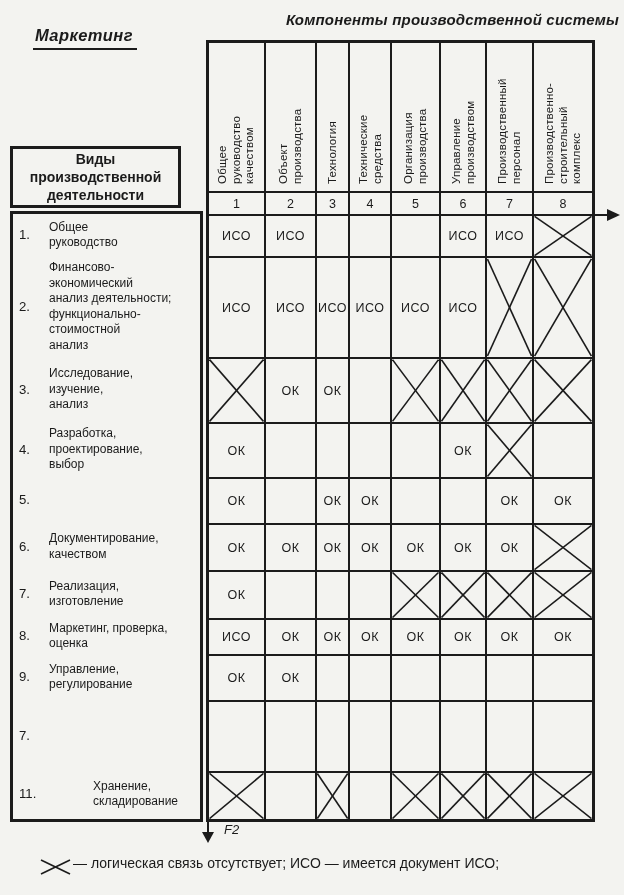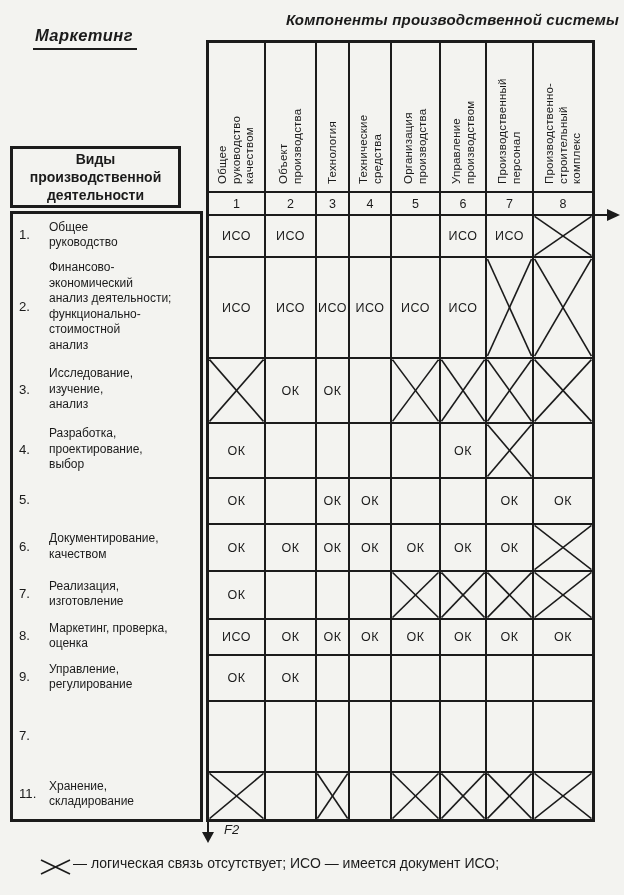--- a/index.html
+++ b/index.html
@@ -164,21 +164,21 @@
 оценка</div>
       </div>
       <div class="lrow" style="height: 46px;">
         <span class="lnum">9.</span>
         <div class="llabel">Управление,
 регулирование</div>
       </div>
       <div class="lrow" style="height: 71px;">
         <span class="lnum">7.</span>
       </div>
-      <div class="lrow" style="height: 46px;">
+      <div class="lrow" style="height: 46px; gap: 44px;">
         <span class="lnum">11.</span>
         <div class="llabel">Хранение,
 складирование</div>
       </div>
     </div>
 
   <div class="matrix" id="matrix" style="grid-template-columns: 57px 51px 33px 42px 49px 46px 47px 58px; grid-template-rows: 150px 23px 42px 101px 65px 55px 46px 47px 48px 36px 46px 71px 46px;">
       <div class="cell hc">
         <span class="vtext">Общее
 руководство

